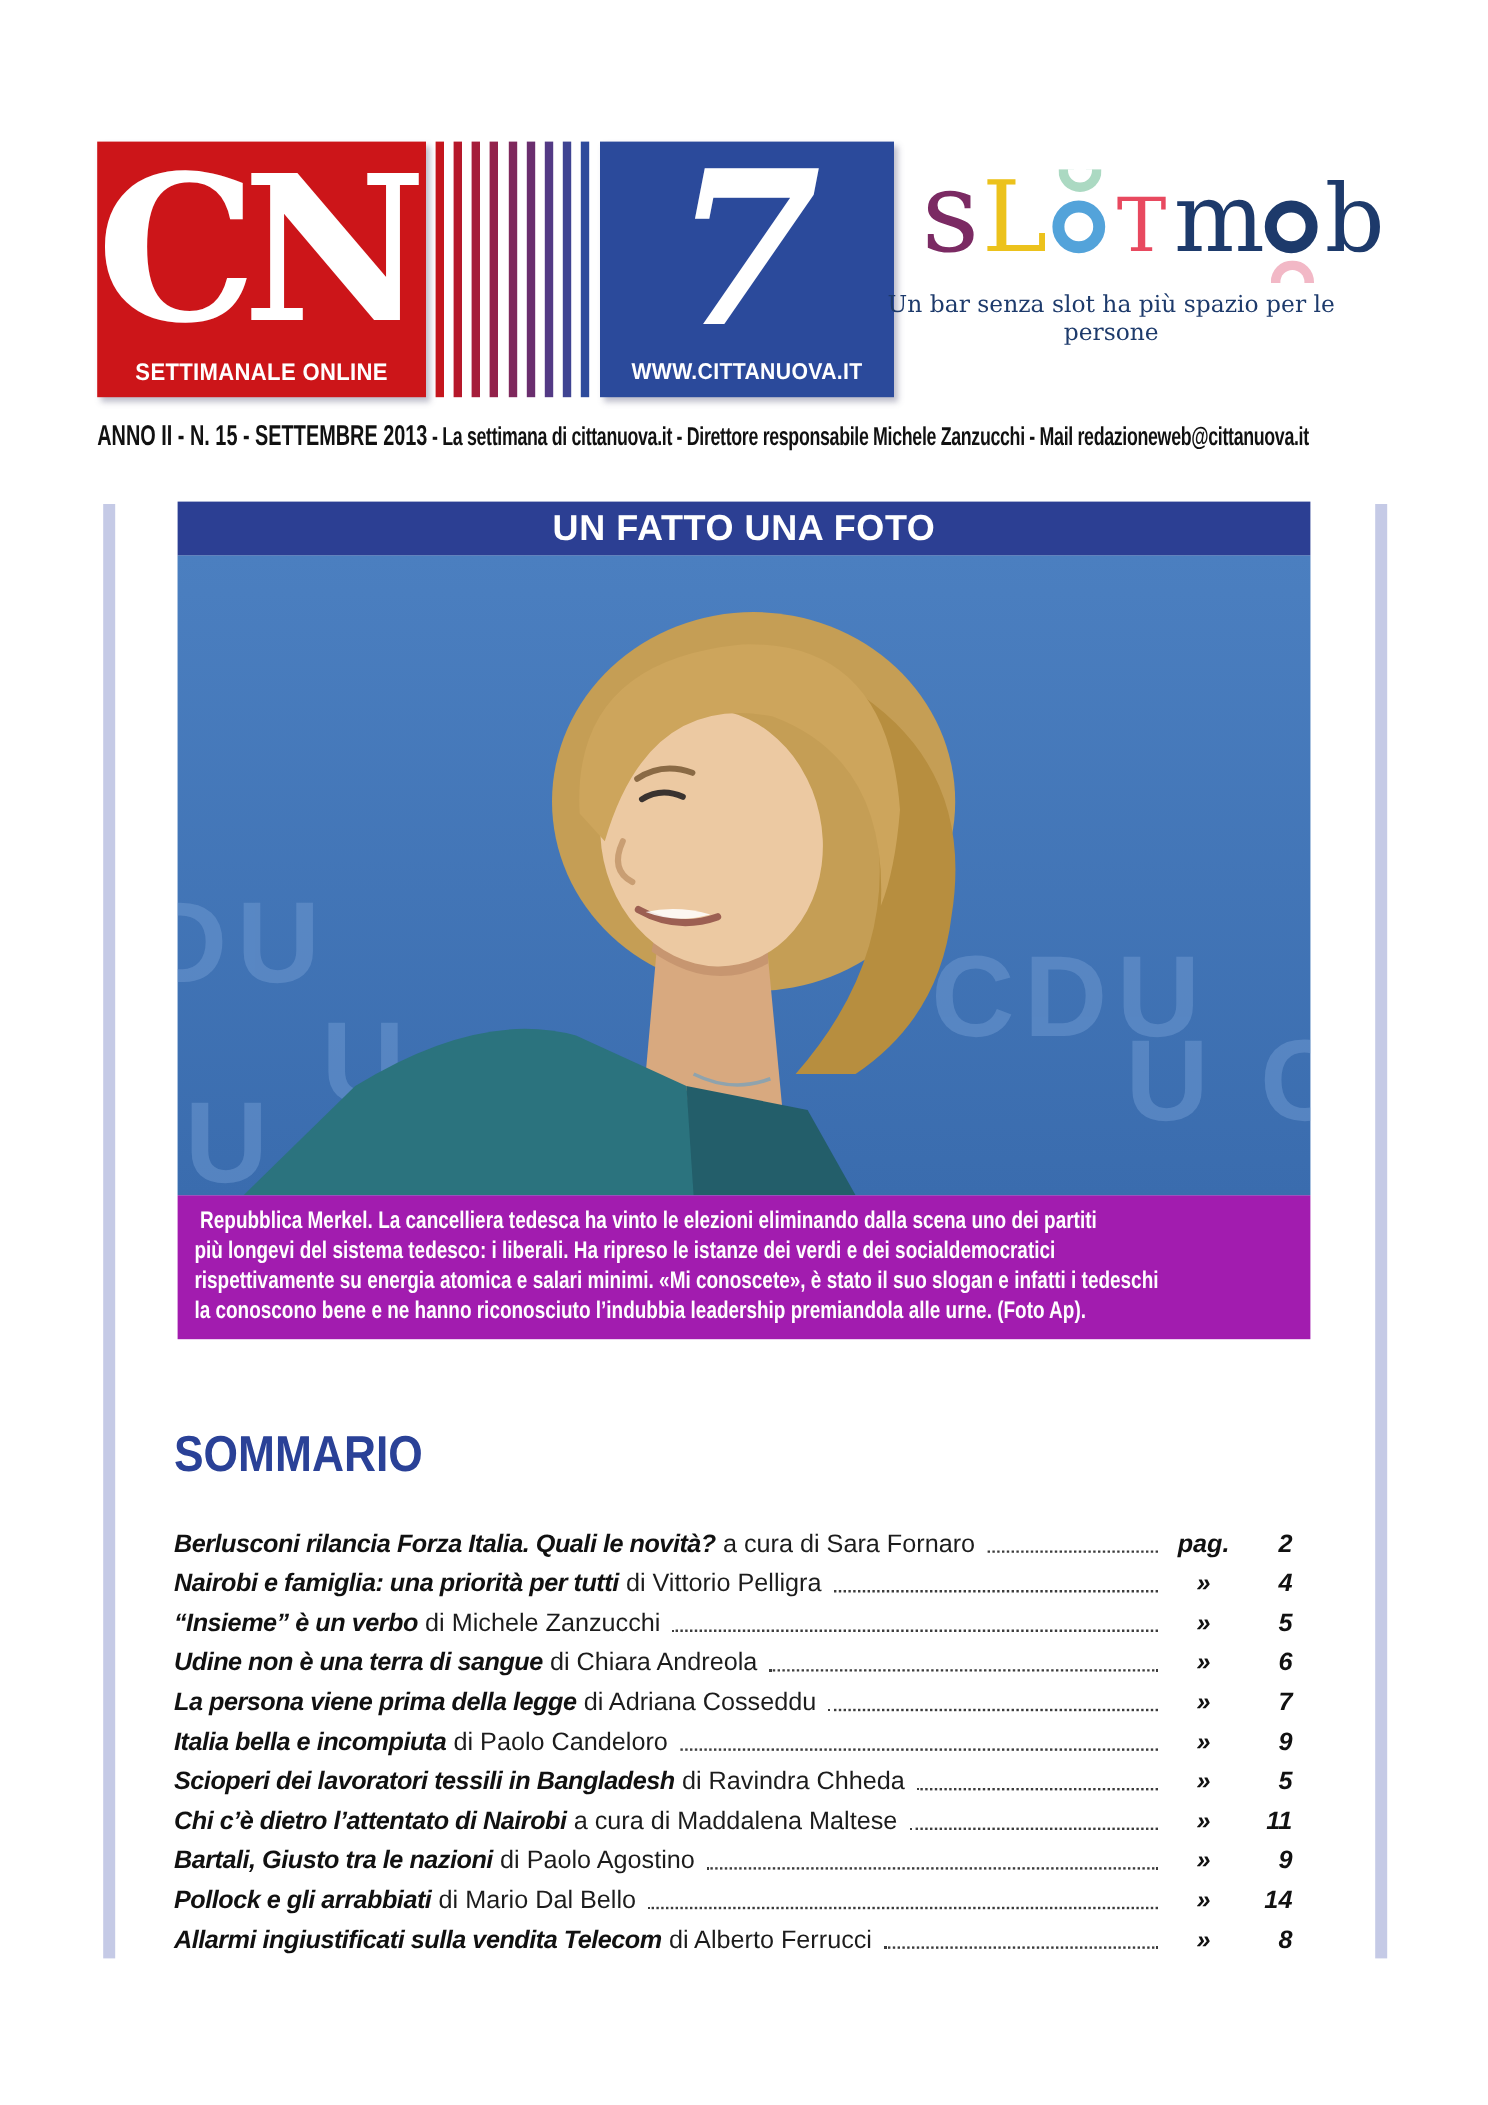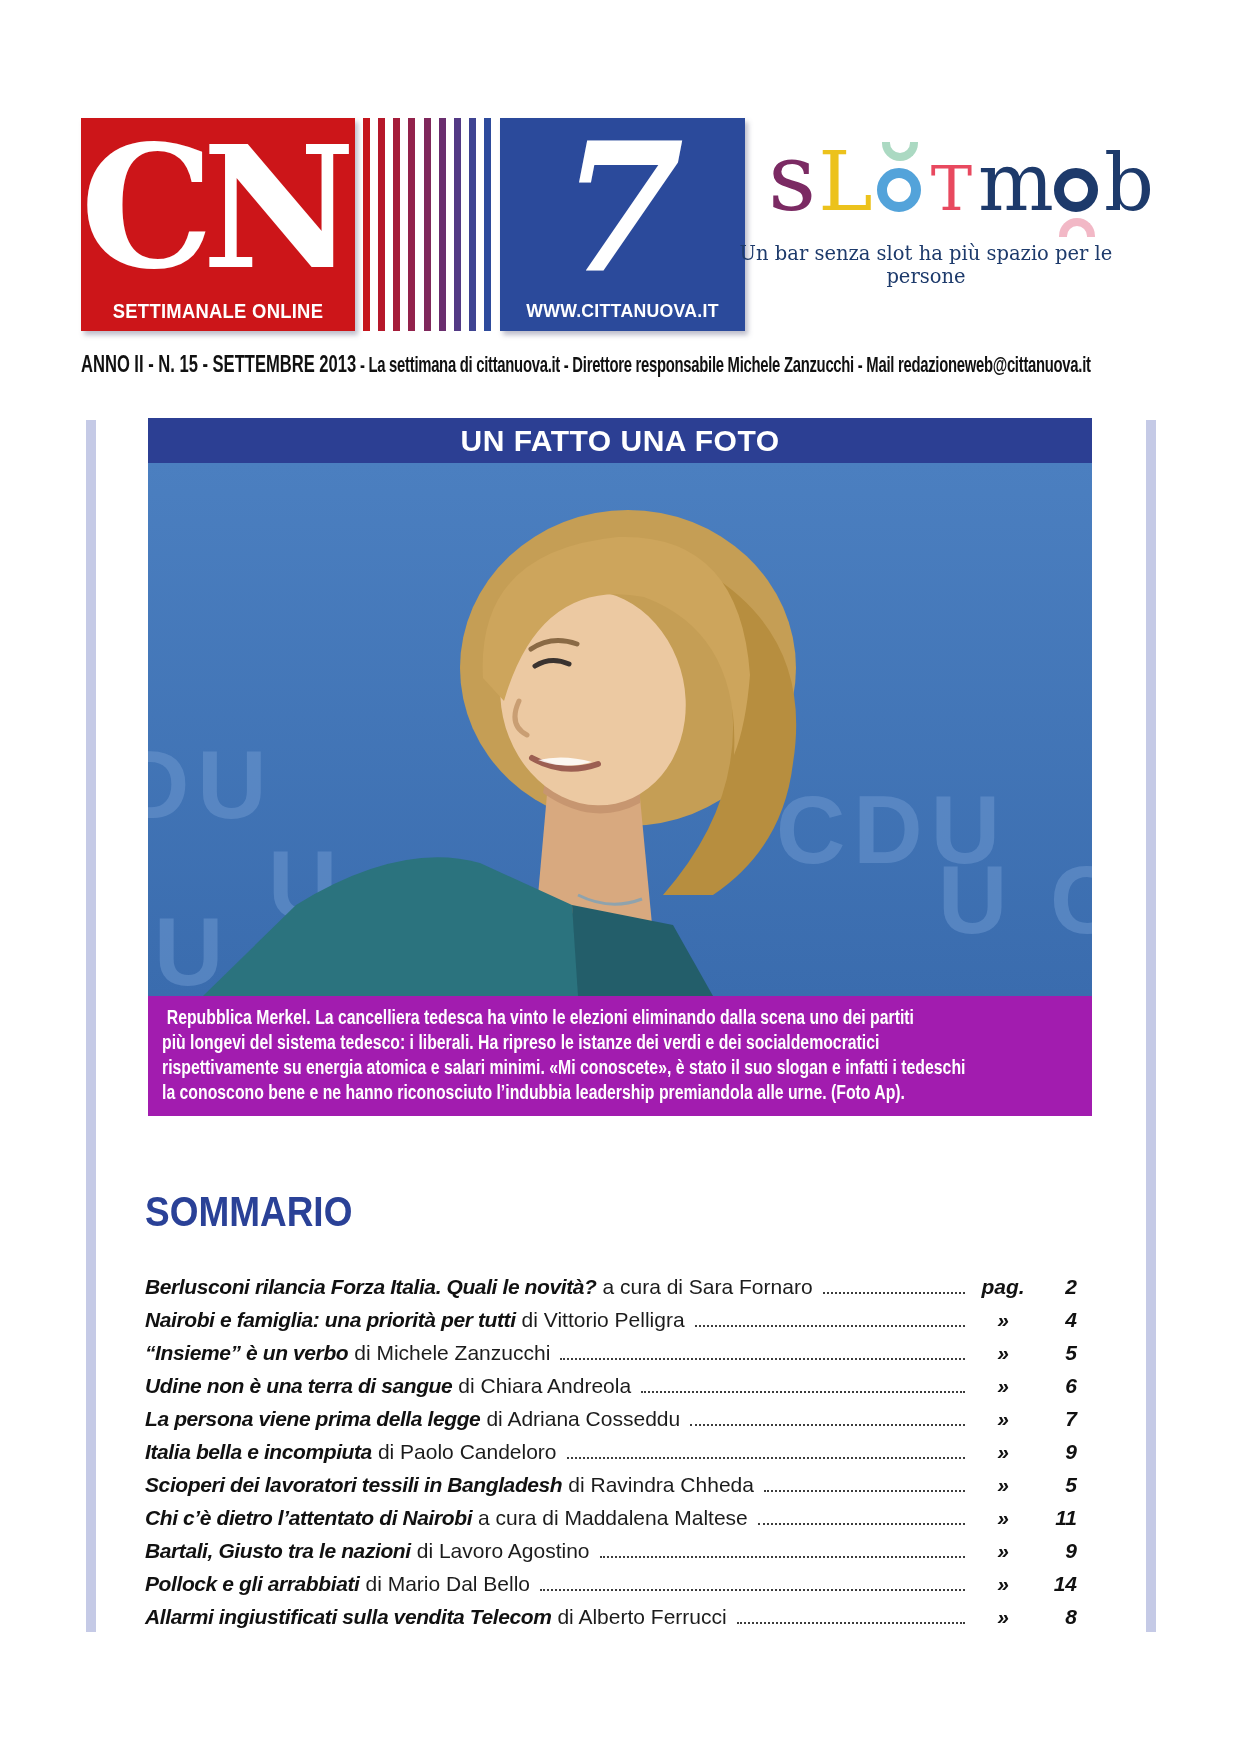--- a/index.html
+++ b/index.html
@@ -233,21 +233,21 @@
     <div class="toc-row">
       <span class="toc-title">Chi c’è dietro l’attentato di Nairobi</span>
       <span class="toc-author">a cura di Maddalena Maltese</span>
       <span class="toc-dots"></span>
       <span class="toc-plabel">»</span>
       <span class="toc-page">11</span>
     </div>
 
     <div class="toc-row">
       <span class="toc-title">Bartali, Giusto tra le nazioni</span>
-      <span class="toc-author">di Lavoro Agostino</span>
+      <span class="toc-author">di Paolo Agostino</span>
       <span class="toc-dots"></span>
       <span class="toc-plabel">»</span>
       <span class="toc-page">9</span>
     </div>
 
     <div class="toc-row">
       <span class="toc-title">Pollock e gli arrabbiati</span>
       <span class="toc-author">di Mario Dal Bello</span>
       <span class="toc-dots"></span>
       <span class="toc-plabel">»</span>

